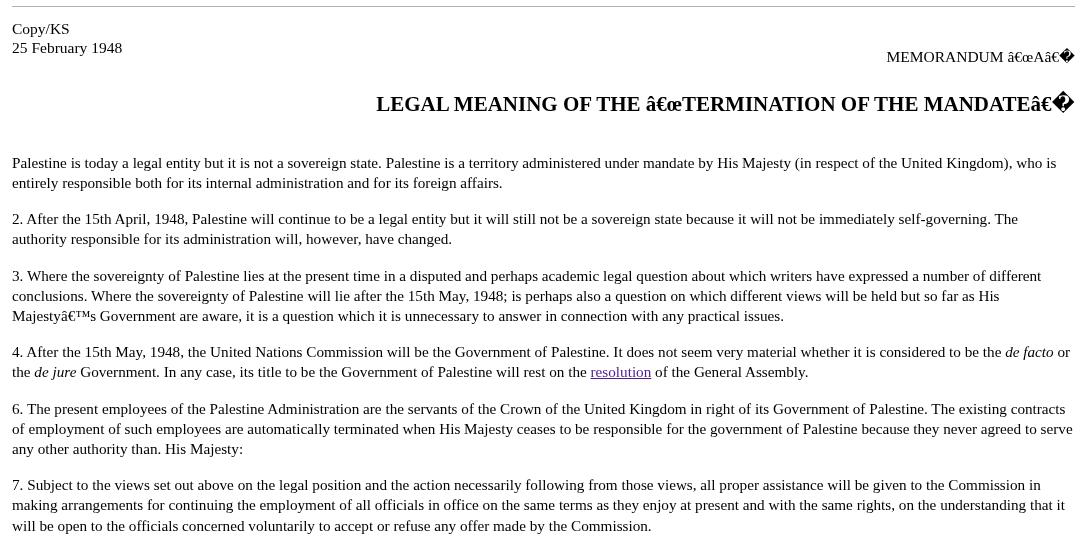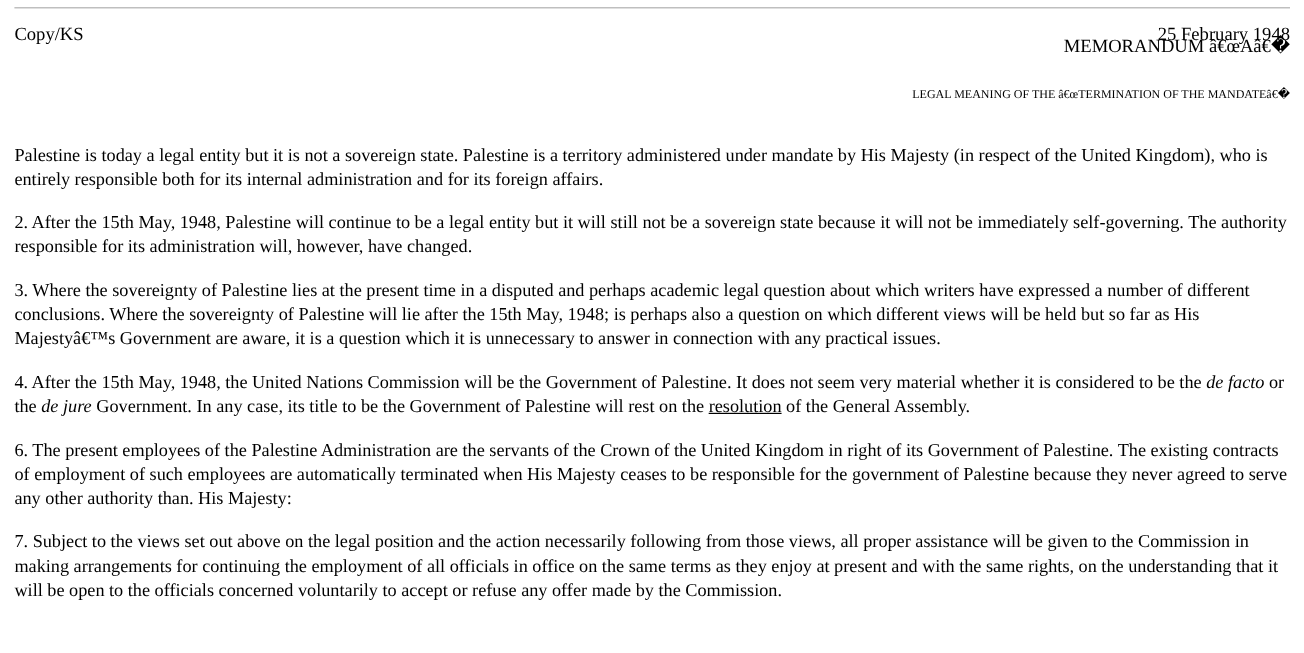--- a/index.html
+++ b/index.html
@@ -28,57 +28,59 @@
     font-size: 0;
     line-height: 0;
   }
   .header-row {
     display: flex;
     justify-content: space-between;
     align-items: baseline;
     font-size: 15.5px;
     line-height: 1.2;
     margin-top: 13px;
+    flex-direction: column;
   }
   .header-left {
     text-align: left;
   }
   .header-right {
     text-align: right;
   }
   .title-block {
     text-align: right;
     margin-top: -10px;
   }
   .title-main {
     font-size: 15.5px;
     line-height: 1.3;
     margin-bottom: 24px;
   }
   .title-sub {
-    font-size: 10px;
+    font-size: 21px;
     line-height: 1.3;
+    font-weight: bold;
   }
   .body-text {
     margin-top: 34px;
     font-size: 15.2px;
     line-height: 1.33;
     text-align: left;
   }
   .para {
     margin: 0 0 16px 0;
   }
   .para:last-child {
     margin-bottom: 0;
   }
   .italic {
     font-style: italic;
   }
   a.doclink {
-    color: #000000;
+    color: #4c1d95;
     text-decoration: underline;
   }
 </style>
 </head>
 <body>
 
 <div class="page">
 
   <div class="top-rule"></div>
 
@@ -89,21 +91,21 @@
 
   <div class="title-block">
     <div class="title-main">MEMORANDUM â€œAâ€�</div>
     <div class="title-sub">LEGAL MEANING OF THE â€œTERMINATION OF THE MANDATEâ€�</div>
   </div>
 
   <div class="body-text">
 
     <p class="para">Palestine is today a legal entity but it is not a sovereign state. Palestine is a territory administered under mandate by His Majesty (in respect of the United Kingdom), who is entirely responsible both for its internal administration and for its foreign affairs.</p>
 
-    <p class="para">2. After the 15th May, 1948, Palestine will continue to be a legal entity but it will still not be a sovereign state because it will not be immediately self-governing. The authority responsible for its administration will, however, have changed.</p>
+    <p class="para">2. After the 15th April, 1948, Palestine will continue to be a legal entity but it will still not be a sovereign state because it will not be immediately self-governing. The authority responsible for its administration will, however, have changed.</p>
 
     <p class="para">3. Where the sovereignty of Palestine lies at the present time in a disputed and perhaps academic legal question about which writers have expressed a number of different conclusions. Where the sovereignty of Palestine will lie after the 15th May, 1948; is perhaps also a question on which different views will be held but so far as His Majestyâ€™s Government are aware, it is a question which it is unnecessary to answer in connection with any practical issues.</p>
 
     <p class="para"><span>4. After the 15th May, 1948, the United Nations Commission will be the Government of Palestine. It does not seem very material whether it is considered to be the </span><span class="italic">de facto</span><span> or the </span><span class="italic">de jure</span><span> Government. In any case, its title to be the Government of Palestine will rest on the </span><a class="doclink" href="#">resolution</a><span> of the General Assembly.</span></p>
 
 
     <p class="para">6. The present employees of the Palestine Administration are the servants of the Crown of the United Kingdom in right of its Government of Palestine. The existing contracts of employment of such employees are automatically terminated when His Majesty ceases to be responsible for the government of Palestine because they never agreed to serve any other authority than. His Majesty:</p>
 
     <p class="para">7. Subject to the views set out above on the legal position and the action necessarily following from those views, all proper assistance will be given to the Commission in making arrangements for continuing the employment of all officials in office on the same terms as they enjoy at present and with the same rights, on the understanding that it will be open to the officials concerned voluntarily to accept or refuse any offer made by the Commission.</p>
 

